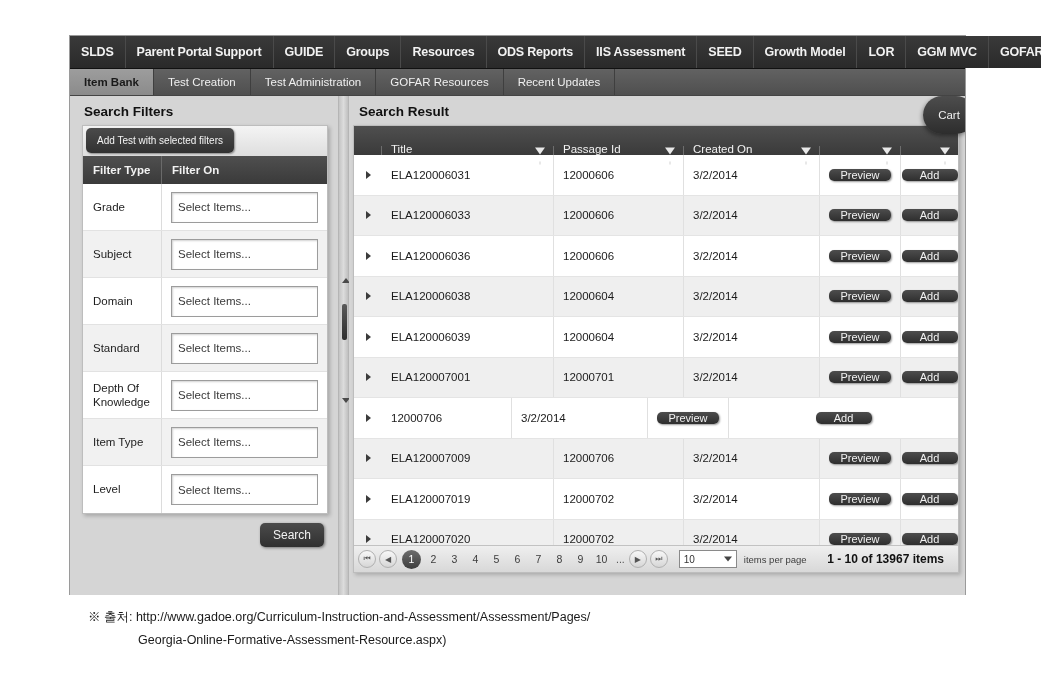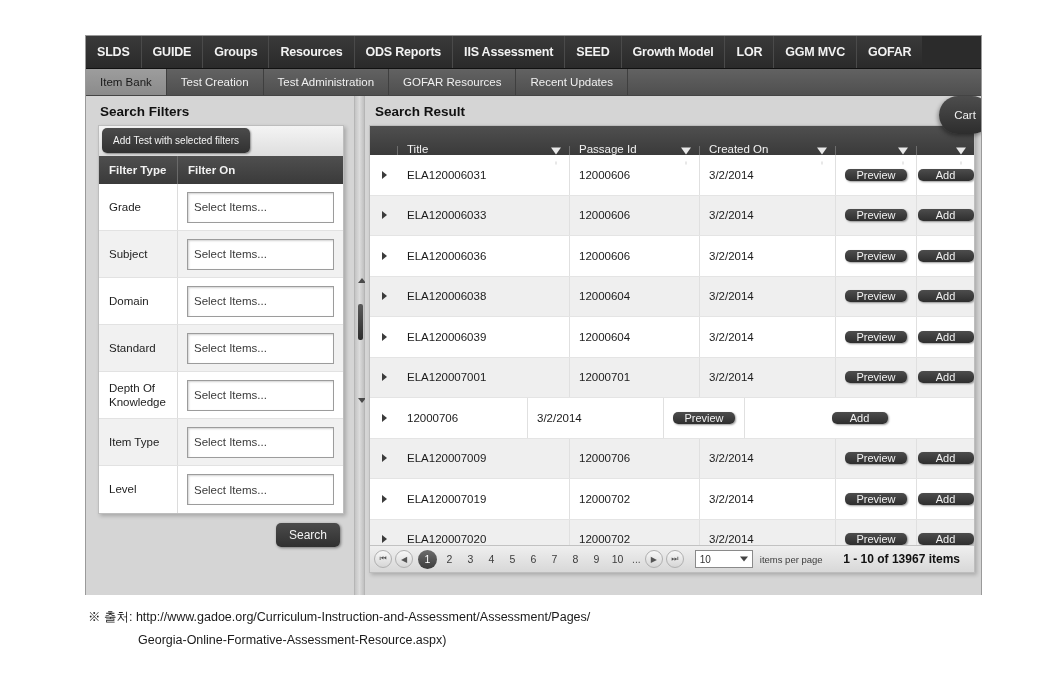--- a/index.html
+++ b/index.html
@@ -9,21 +9,21 @@
     background: #ffffff;
     font-family: "Liberation Sans", sans-serif;
     overflow: hidden;
   }
 
   #shot { position: relative; width: 1041px; height: 678px; background:#fff; }
 
   
   .app {
     position: absolute;
-    left: 85px; top: 35px;
+    left: 69px; top: 35px;
     width: 897px; height: 560px;
     background: #d9d9d9;
     border: 1px solid #9a9a9a;
   }
 
   
   .topnav {
     display: flex;
     height: 33px;
     background: #2b2b2b;
@@ -56,20 +56,21 @@
     color: #f0f0f0;
     font-size: 11.5px;
     border-right: 1px solid #3f3f3f;
     background: linear-gradient(#626262, #4f4f4f);
     white-space: nowrap;
     cursor: pointer;
   }
   .subtab.active {
     background: linear-gradient(#9d9d9d, #8b8b8b);
     color: #1a1a1a;
+    font-weight: bold;
   }
   .subtab-filler { flex: 1; background: linear-gradient(#626262, #4f4f4f); }
 
   
   .appbody {
     position: relative;
     height: 499px;
     background: #cfcfcf;
     display: flex;
   }
@@ -365,20 +366,23 @@
 </head>
 <body>
 
 <div id="shot">
 
   <div class="app">
 
     <div class="topnav">
       <div class="topnav-item">
           <span>SLDS</span>
+        </div>
+      <div class="topnav-item">
+          <span>Parent Portal Support</span>
         </div>
       <div class="topnav-item">
           <span>GUIDE</span>
         </div>
       <div class="topnav-item">
           <span>Groups</span>
         </div>
       <div class="topnav-item">
           <span>Resources</span>
         </div>

